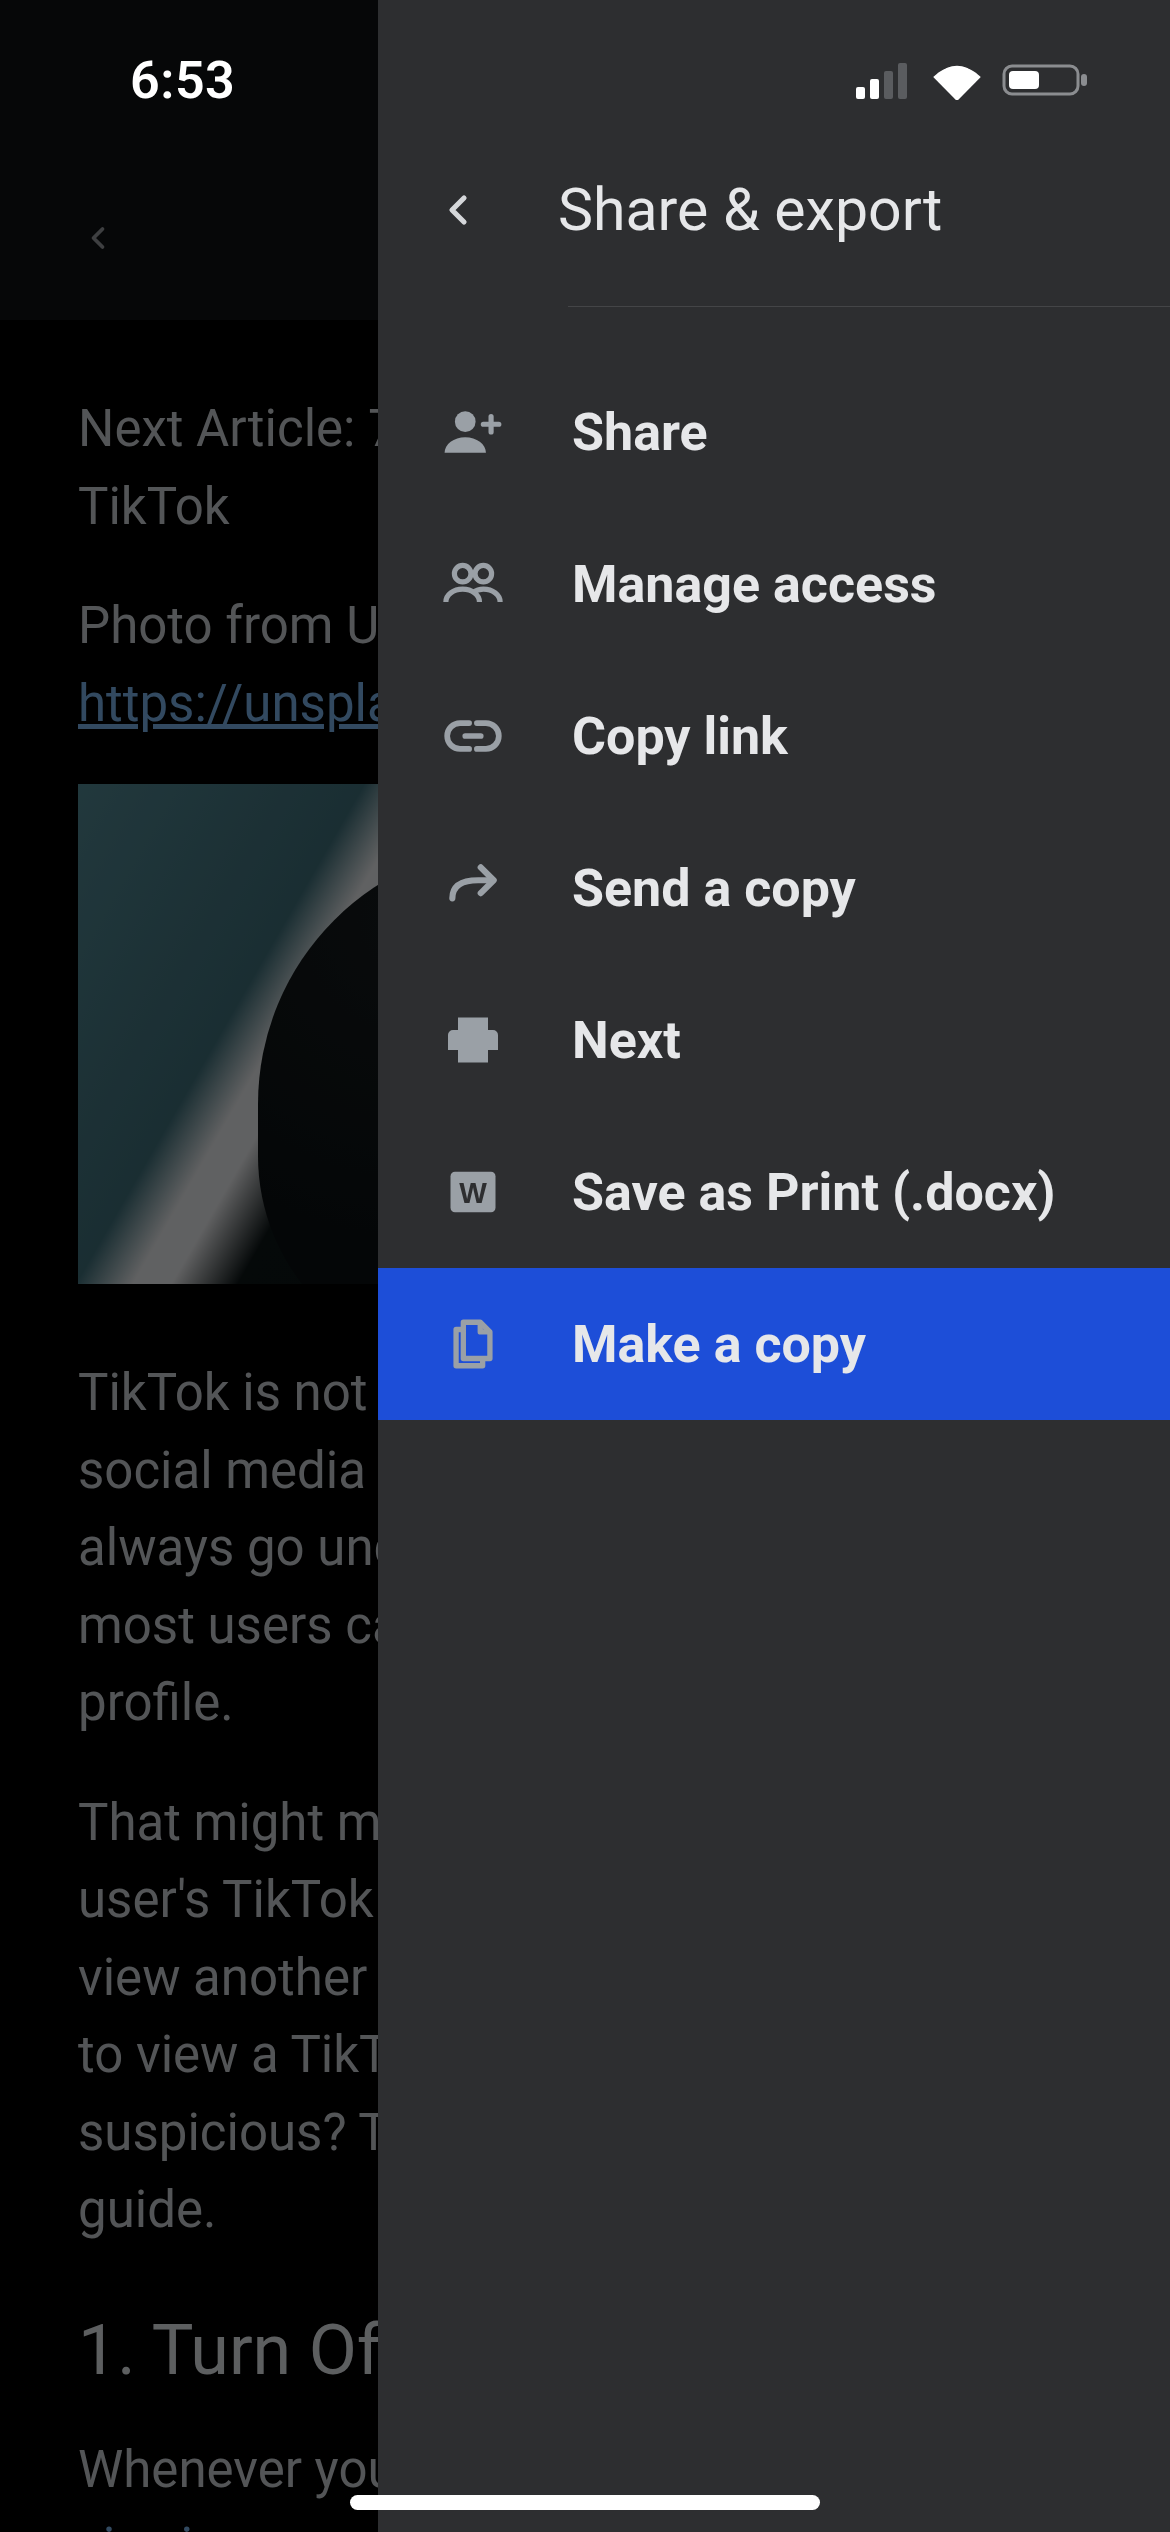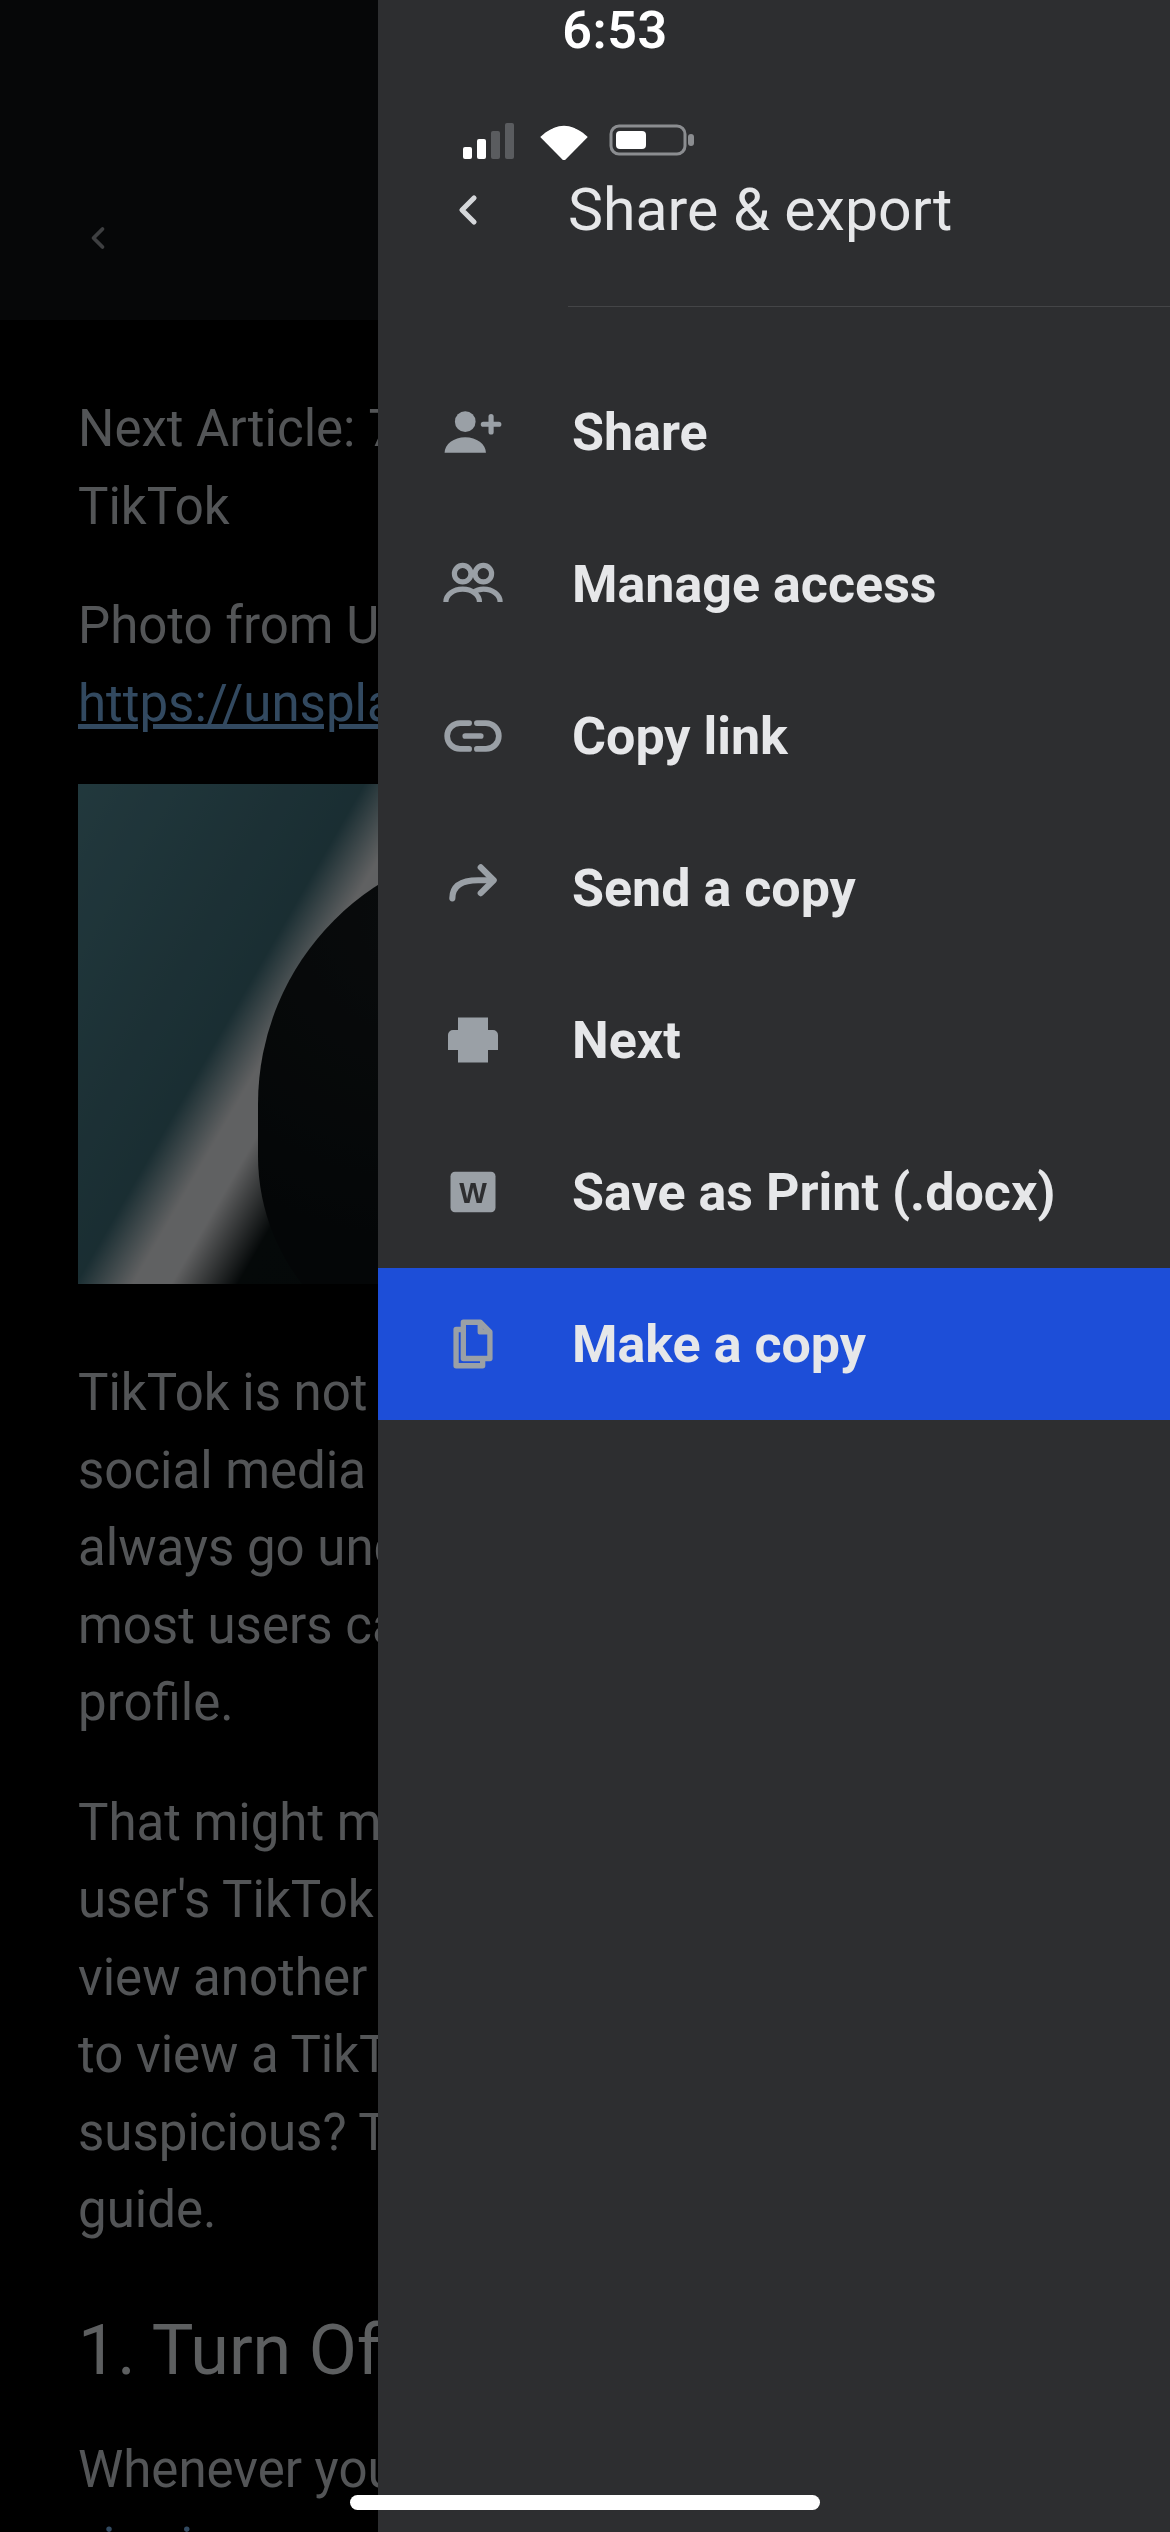--- a/index.html
+++ b/index.html
@@ -25,21 +25,20 @@
     
     .status-bar {
       position: absolute;
       top: 0; left: 0; right: 0;
       height: 160px;
       display: flex;
       align-items: center;
       justify-content: space-between;
       padding: 0 70px;
       z-index: 50;
-      flex-direction: column;
     }
     .status-time {
       color: #ffffff;
       font-size: 52px;
       font-weight: 600;
       letter-spacing: 0.5px;
       margin-left: 60px;
     }
     .status-right {
       display: flex;
@@ -124,21 +123,21 @@
       top: 0;
       right: 0;
       width: 792px;
       height: 2532px;
       background: #2d2e30;
       z-index: 40;
     }
     .panel-header {
       display: flex;
       align-items: center;
-      padding: 175px 50px 62px 50px;
+      padding: 175px 50px 62px 40px;
       border-bottom: 1px solid #444547;
       margin-left: 0;
       margin-bottom: 20px;
     }
     .panel-header-border {
       position: absolute;
       left: 190px;
       right: 0;
       top: 306px;
       height: 1px;

